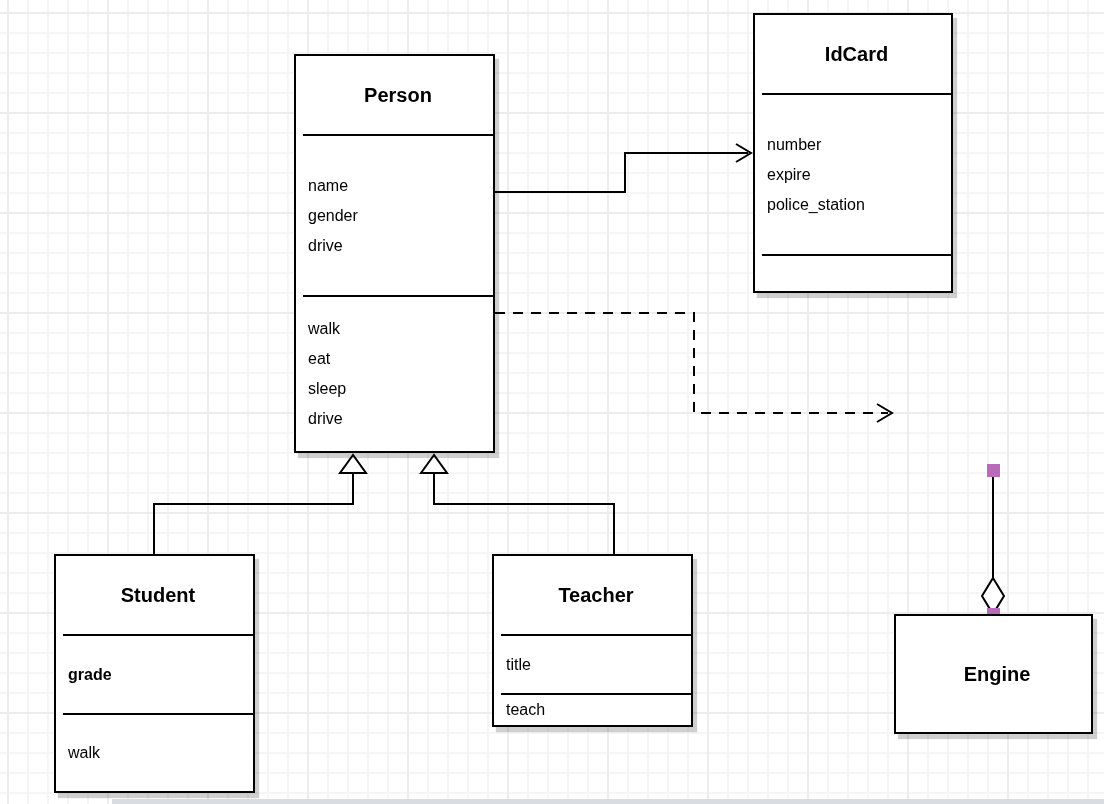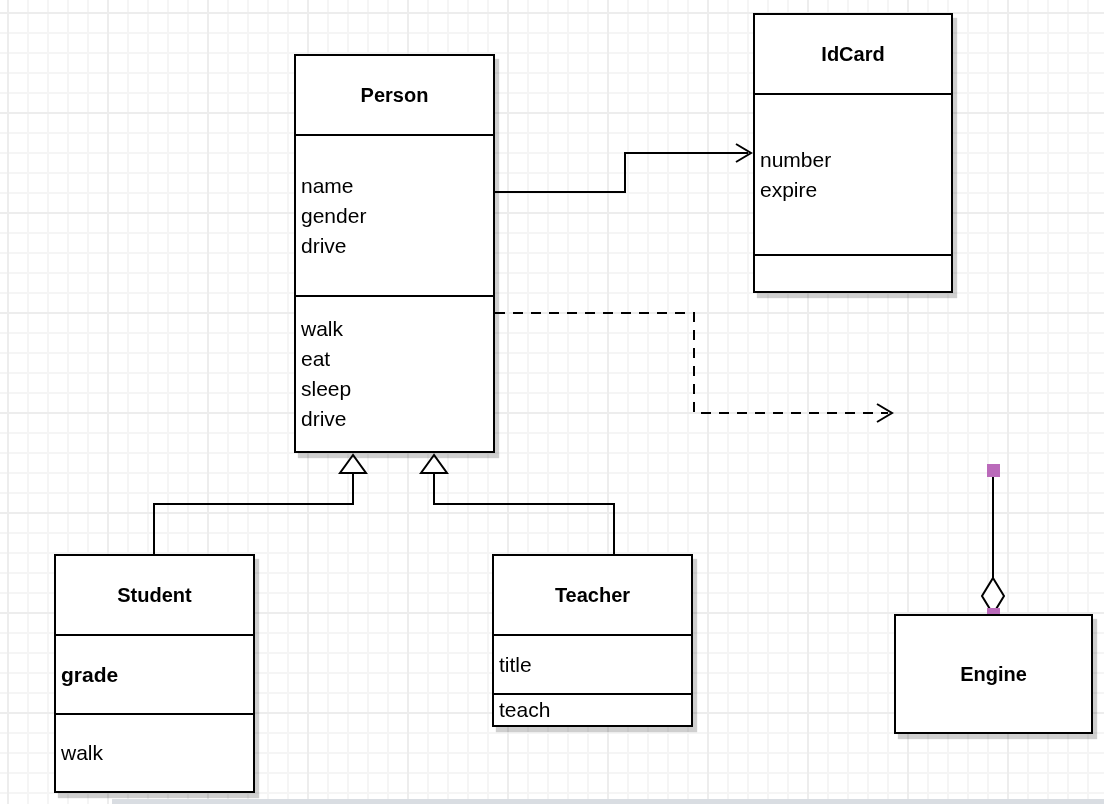--- a/index.html
+++ b/index.html
@@ -22,39 +22,40 @@
 
   .uml-class {
     position: absolute;
     box-sizing: border-box;
     background: #ffffff;
     border: 2px solid #000000;
     box-shadow: 4px 5px 1px rgba(0,0,0,0.19);
     display: flex;
     flex-direction: column;
     color: #000000;
+    padding-left: 7px;
   }
   .uml-title {
     box-sizing: border-box;
     flex: 0 0 auto;
     display: flex;
     align-items: center;
     justify-content: center;
     font-weight: bold;
     font-size: 20px;
   }
   .uml-title.full { flex: 1 1 auto; }
   .uml-section {
     box-sizing: border-box;
     border-top: 2px solid #000000;
     display: flex;
     flex-direction: column;
     justify-content: center;
     padding-left: 5px;
-    font-size: 21px;
+    font-size: 16px;
     line-height: 30px;
   }
   .uml-section .line { white-space: nowrap; }
 
   #edges {
     position: absolute;
     left: 0; top: 0;
     width: 1104px;
     height: 804px;
   }
@@ -106,20 +107,21 @@
       <div class="line">sleep</div>
       <div class="line">drive</div>
     </div>
   </div>
 
   <div class="uml-class" style="left:753px; top:13px; width:200px; height:280px;">
     <div class="uml-title" style="height:78px;">IdCard</div>
     <div class="uml-section" style="height:161px;">
       <div class="line">number</div>
       <div class="line">expire</div>
+      <div class="line">police_station</div>
     </div>
     <div class="uml-section" style="flex:1 1 auto;"></div>
   </div>
 
 
   <div class="uml-class" style="left:894px; top:614px; width:199px; height:120px;">
     <div class="uml-title full">Engine</div>
   </div>
 
   <div class="uml-class" style="left:54px; top:554px; width:201px; height:239px;justify-content:space-between;">

